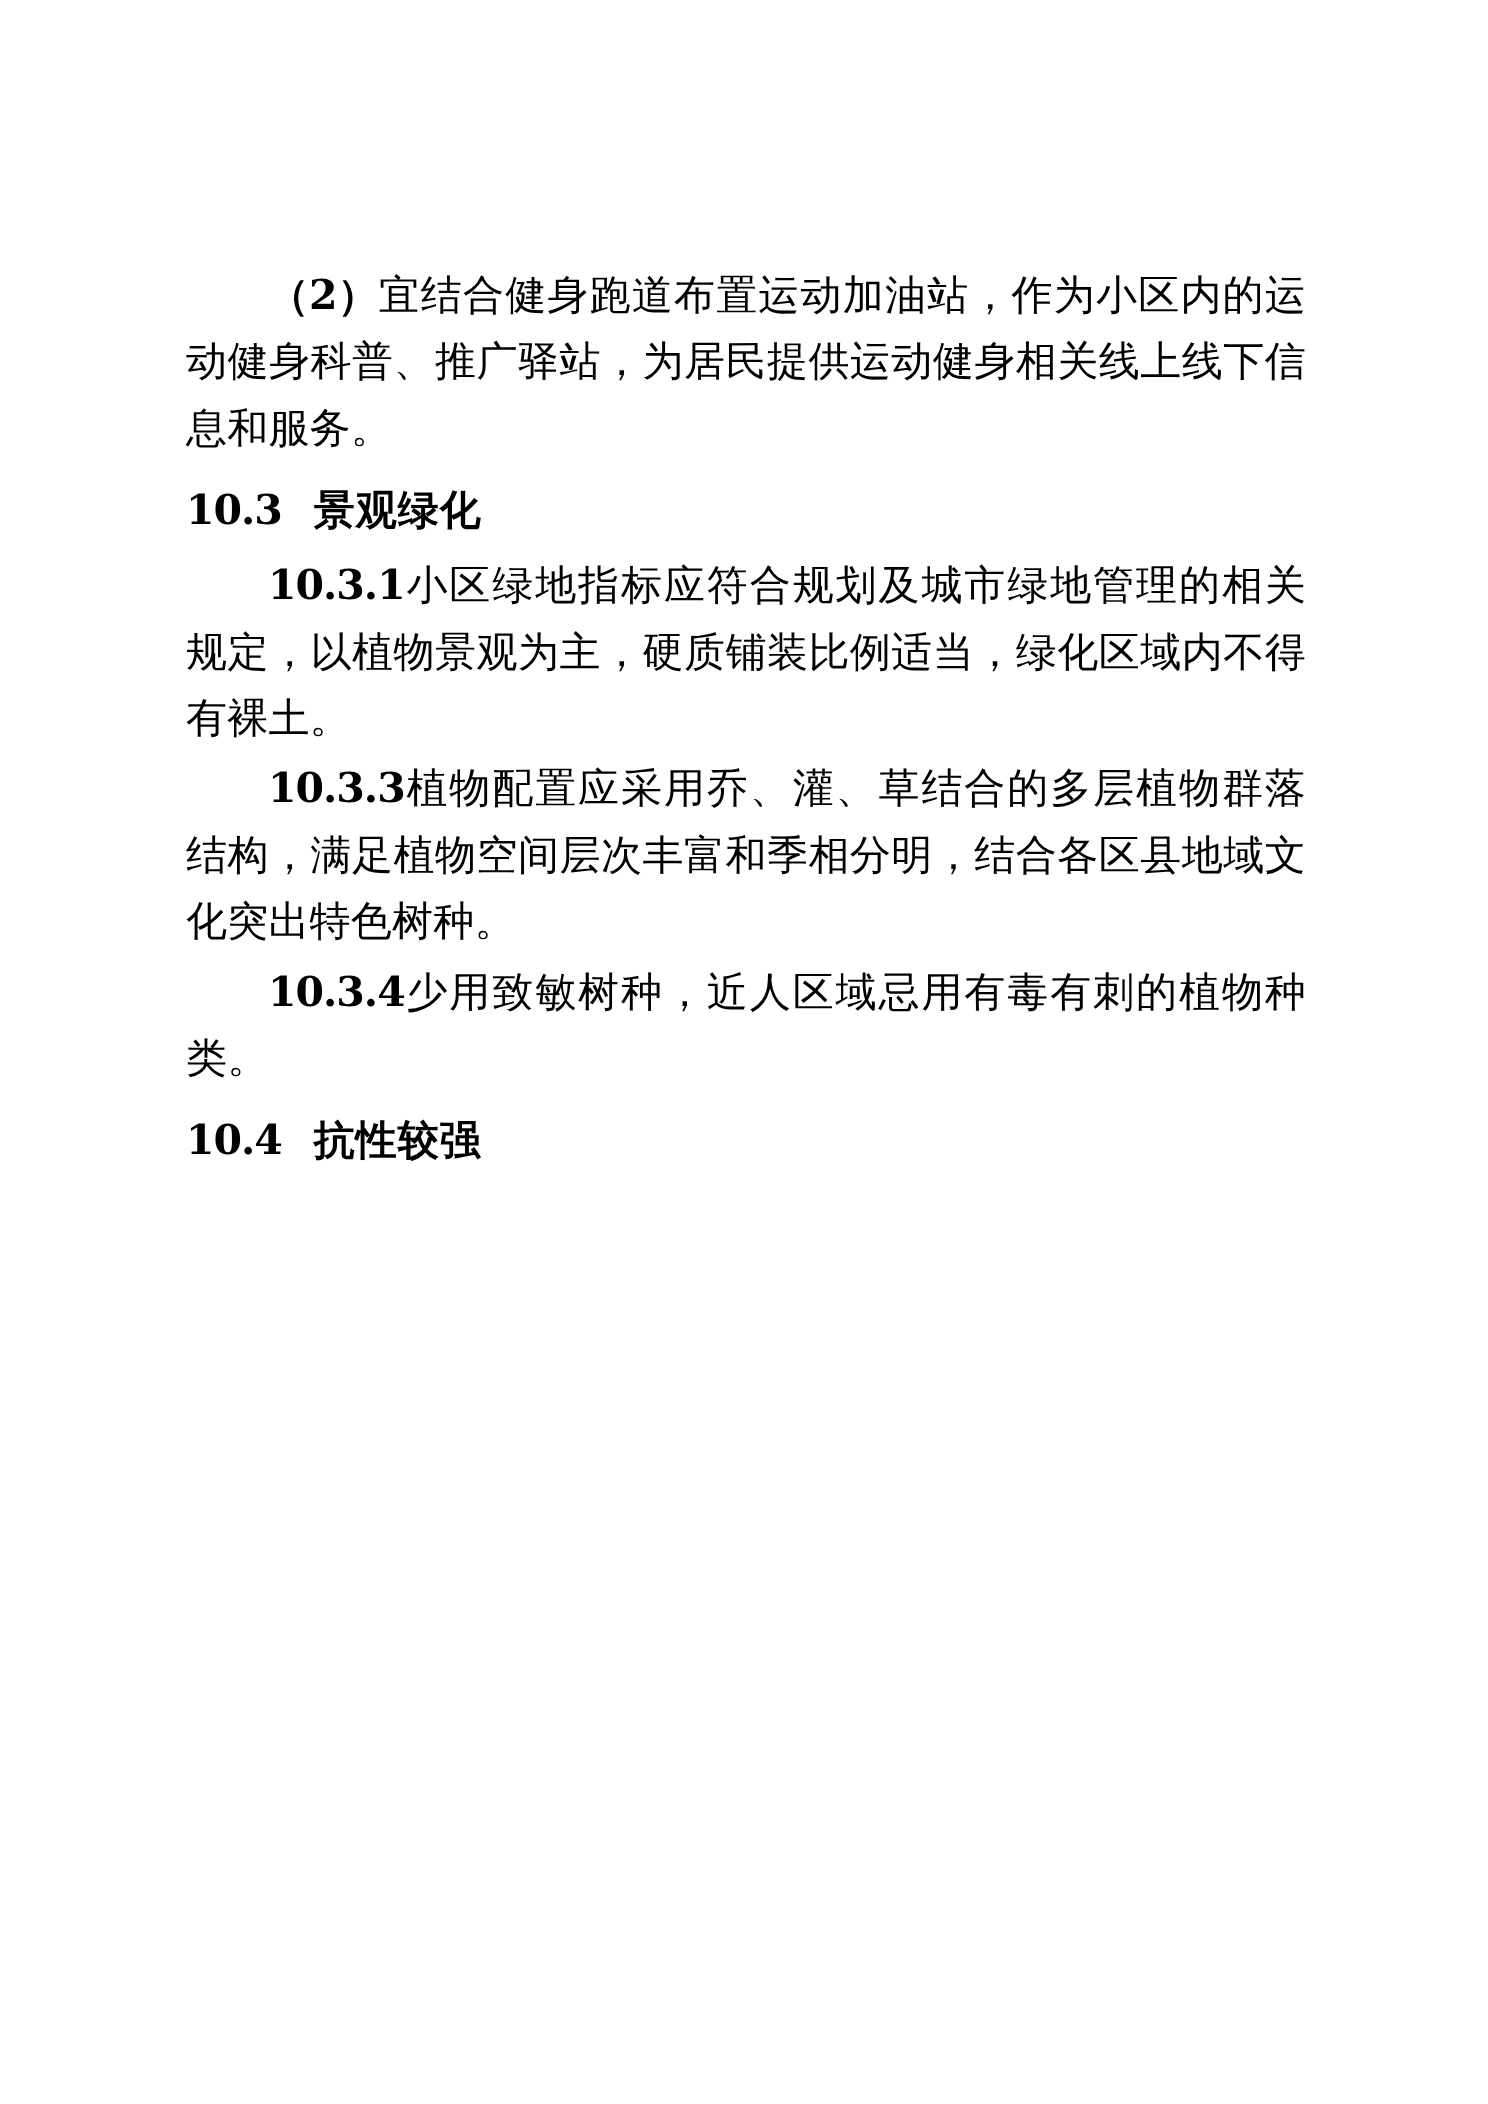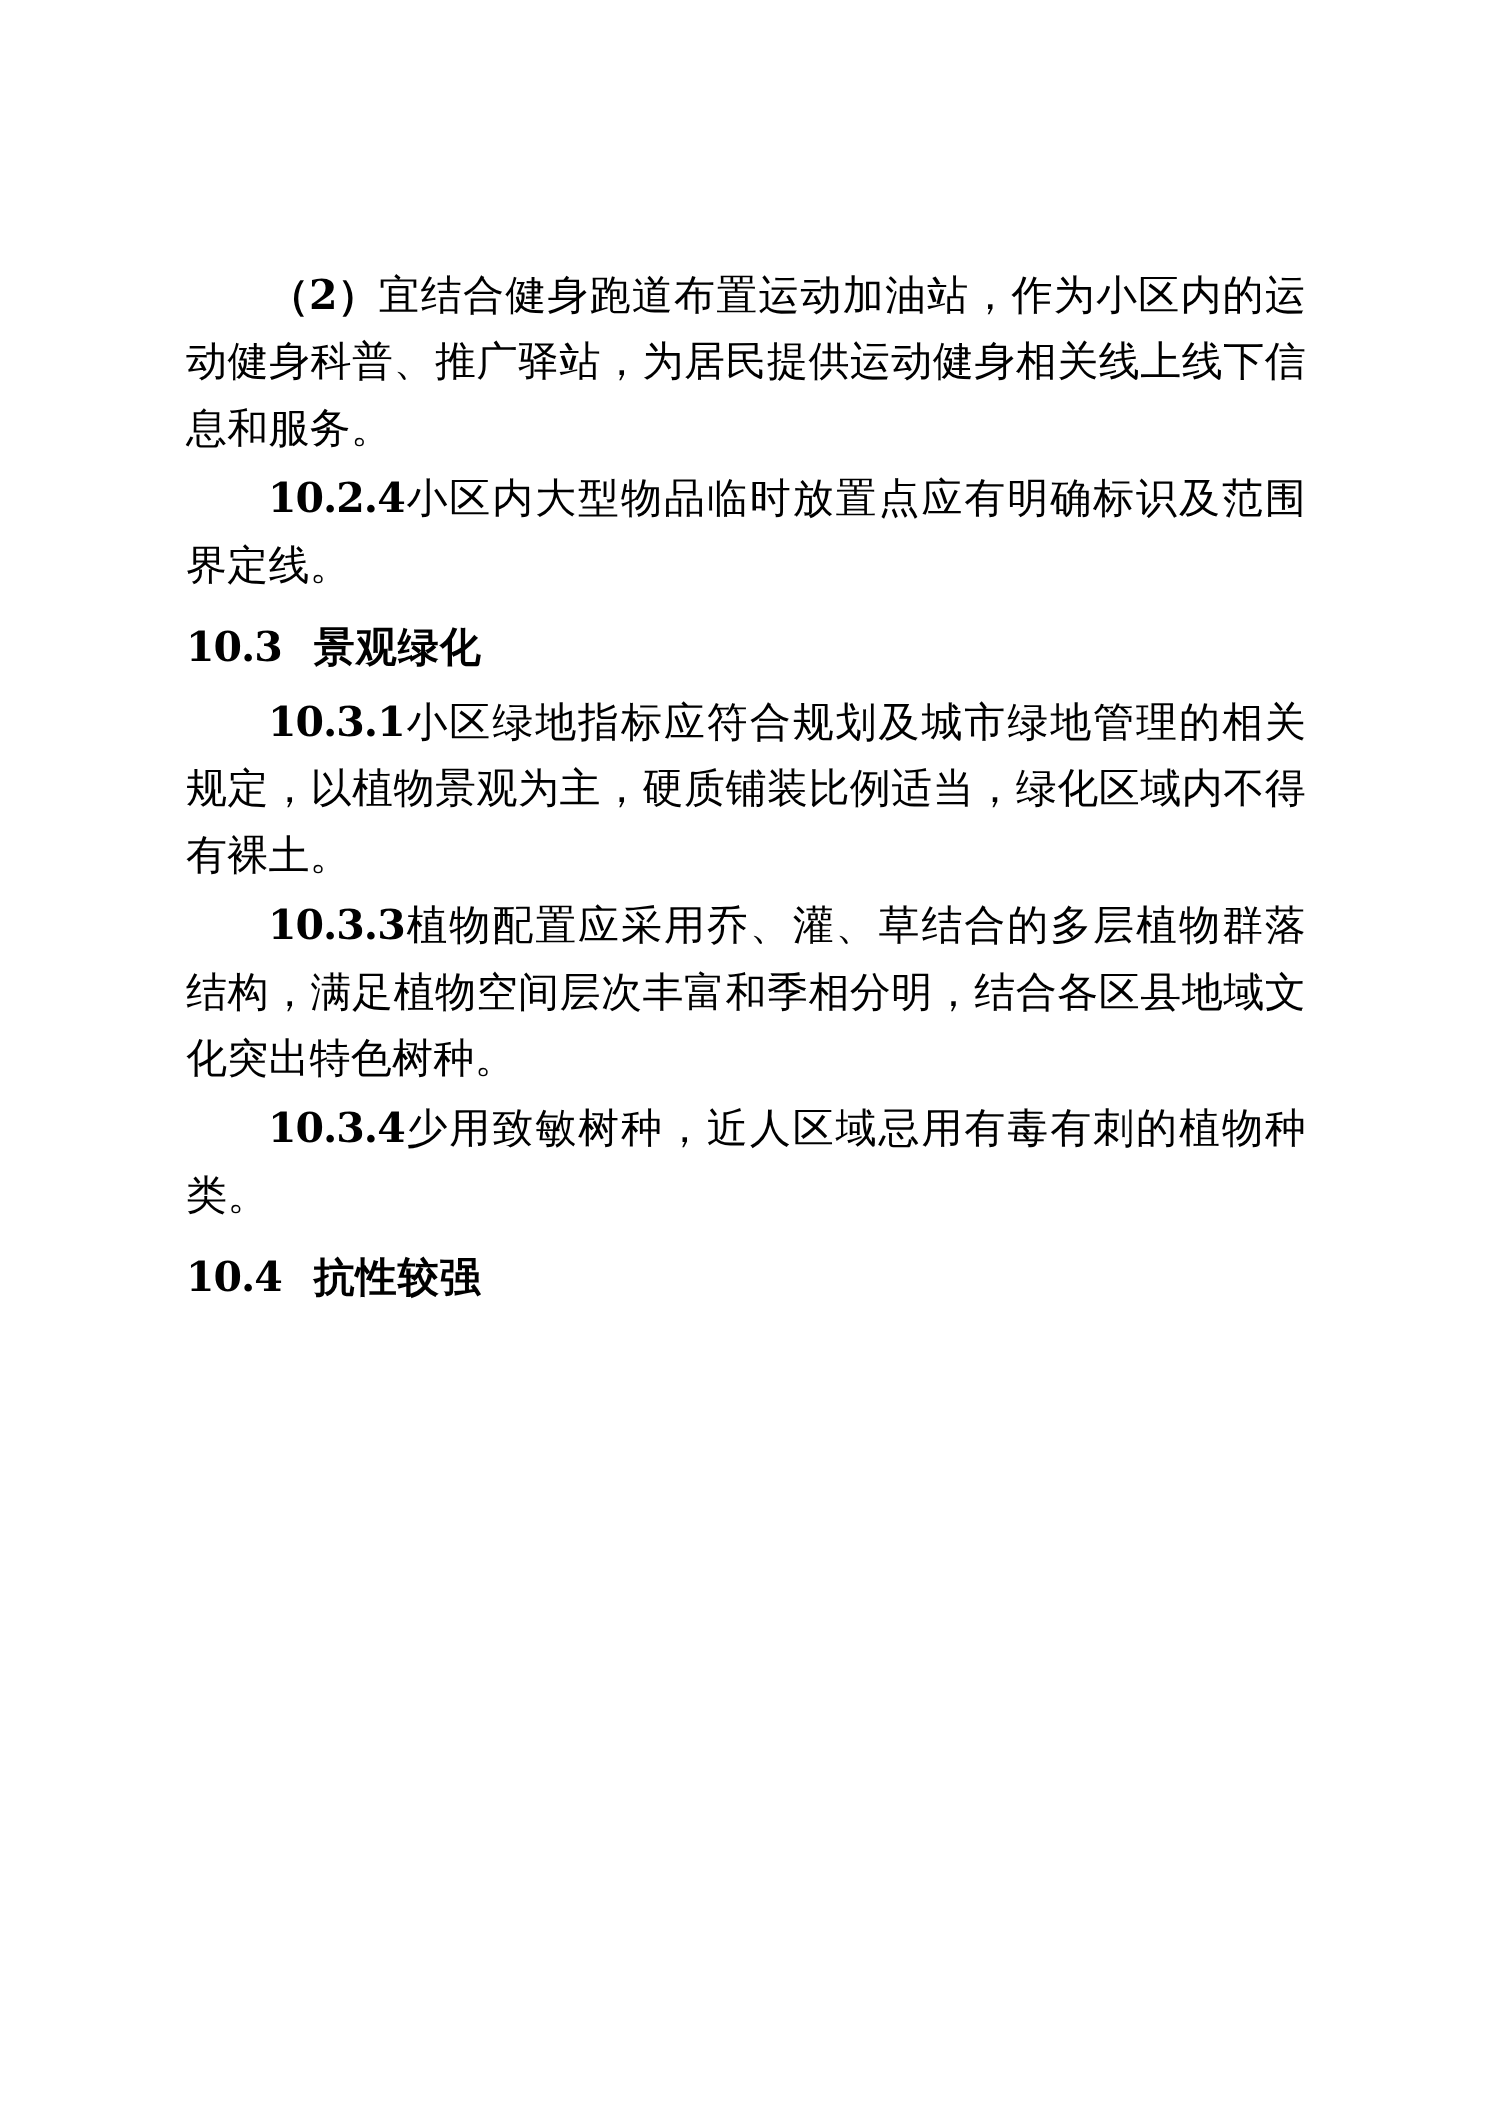--- a/index.html
+++ b/index.html
@@ -61,21 +61,20 @@
 </style>
 </head>
 <body>
 
 <div class="page">
 
   <div class="content">
 
     <p class="para indent"><span class="num">（2）</span><span>宜结合健身跑道布置运动加油站，作为小区内的运动健身科普、推广驿站，为居民提供运动健身相关线上线下信息和服务。</span></p>
 
-    <p class="para indent"><span class="num">10.2.4</span><span>小区内大型物品临时放置点应有明确标识及范围界定线。</span></p>
 
     <div class="sec-heading"><span class="num">10.3</span><span class="gap"></span><span>景观绿化</span></div>
 
     <p class="para indent"><span class="num">10.3.1</span><span>小区绿地指标应符合规划及城市绿地管理的相关规定，以植物景观为主，硬质铺装比例适当，绿化区域内不得有裸土。</span></p>
 
 
     <p class="para indent"><span class="num">10.3.3</span><span>植物配置应采用乔、灌、草结合的多层植物群落结构，满足植物空间层次丰富和季相分明，结合各区县地域文化突出特色树种。</span></p>
 
     <p class="para indent"><span class="num">10.3.4</span><span>少用致敏树种，近人区域忌用有毒有刺的植物种类。</span></p>
 

